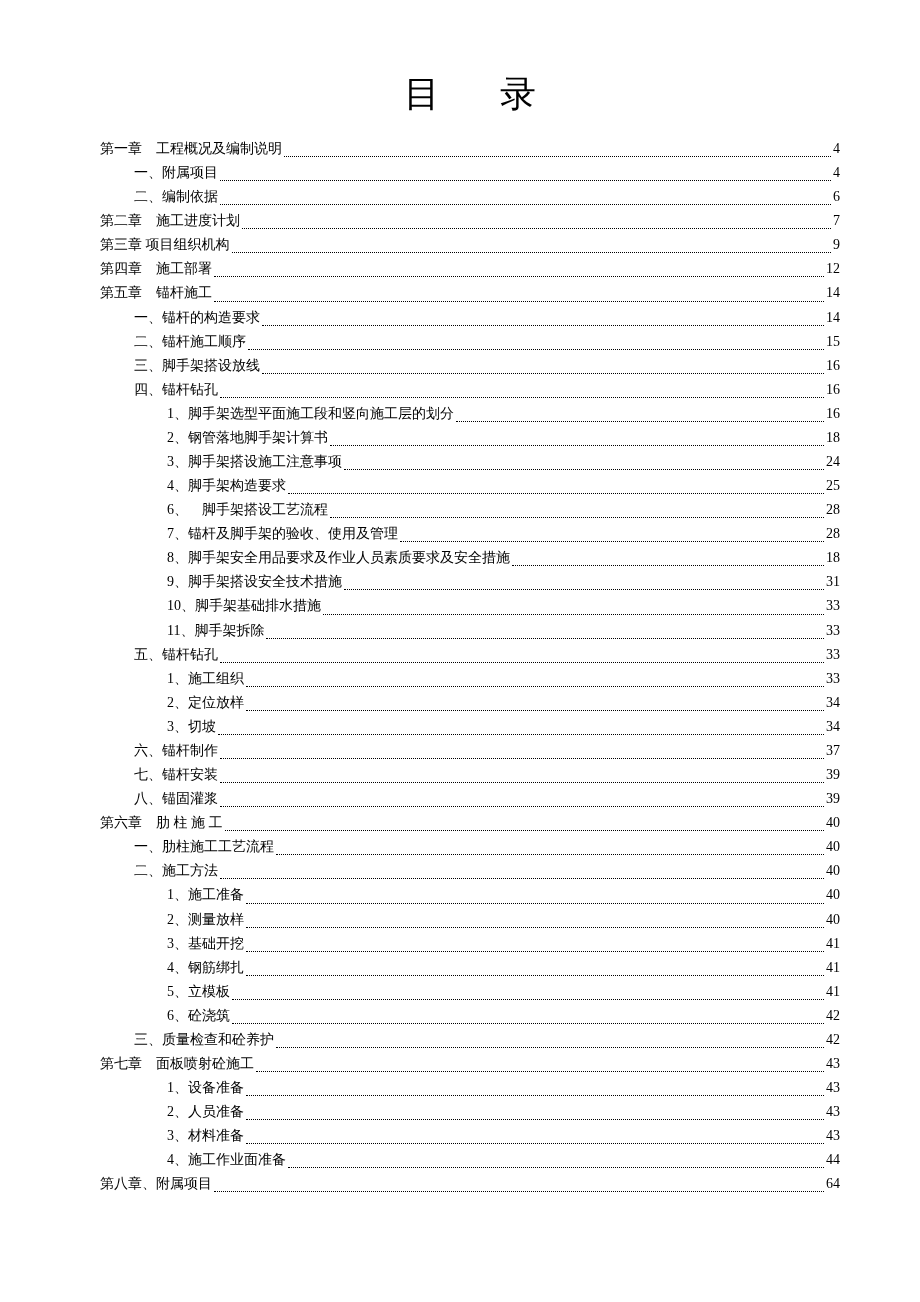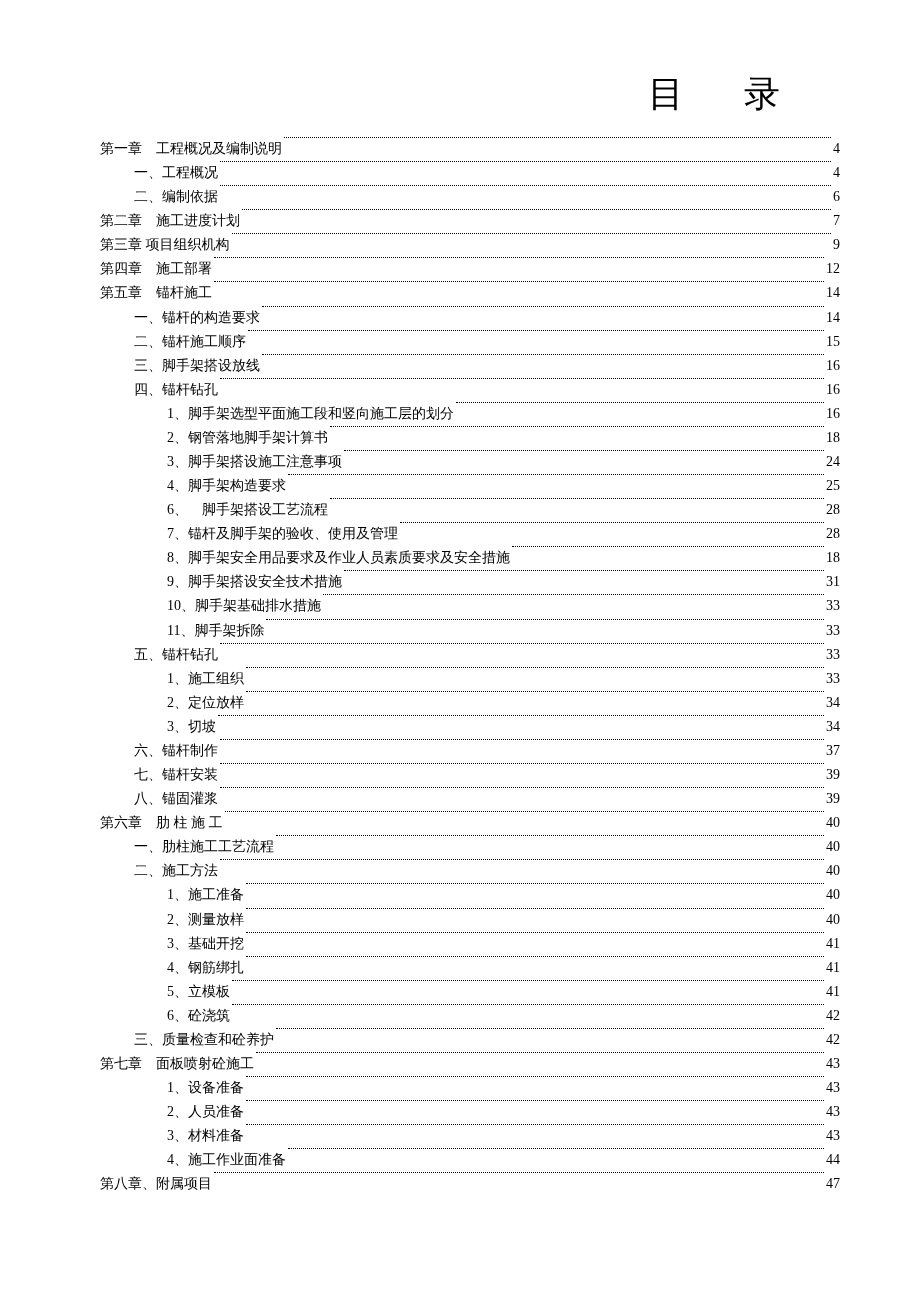--- a/index.html
+++ b/index.html
@@ -8,30 +8,30 @@
       background: #fff;
       font-family: "SimSun", "宋体", serif;
       width: 920px;
       min-height: 1302px;
     }
     .page {
       padding: 70px 80px 60px 100px;
       box-sizing: border-box;
     }
     .title {
-      text-align: right;
+      text-align: center;
       font-size: 36px;
       font-weight: 400;
       letter-spacing: 60px;
       margin-bottom: 18px;
       padding-left: 60px;
     }
     .toc-line {
       display: flex;
-      align-items: flex-start;
+      align-items: flex-end;
       font-size: 14px;
       line-height: 1.72;
       white-space: nowrap;
     }
     .indent-0 { padding-left: 0; }
     .indent-1 { padding-left: 34px; }
     .indent-2 { padding-left: 67px; }
     .entry-label {
       flex: 0 0 auto;
     }
@@ -53,21 +53,21 @@
 
 <div class="page">
   <div class="title">目录</div>
   <div id="toc-container">
       <div class="toc-line indent-0">
         <span class="entry-label">第一章　工程概况及编制说明</span>
         <span class="entry-dots"></span>
         <span class="entry-page">4</span>
       </div>
       <div class="toc-line indent-1">
-        <span class="entry-label">一、工程概况</span>
+        <span class="entry-label">一、附属项目</span>
         <span class="entry-dots"></span>
         <span class="entry-page">4</span>
       </div>
       <div class="toc-line indent-1">
         <span class="entry-label">二、编制依据</span>
         <span class="entry-dots"></span>
         <span class="entry-page">6</span>
       </div>
       <div class="toc-line indent-0">
         <span class="entry-label">第二章　施工进度计划</span>
@@ -265,16 +265,16 @@
         <span class="entry-page">43</span>
       </div>
       <div class="toc-line indent-2">
         <span class="entry-label">4、施工作业面准备</span>
         <span class="entry-dots"></span>
         <span class="entry-page">44</span>
       </div>
       <div class="toc-line indent-0">
         <span class="entry-label">第八章、附属项目</span>
         <span class="entry-dots"></span>
-        <span class="entry-page">47</span>
+        <span class="entry-page">64</span>
       </div>
     </div>
 </div>
 
 </body></html>

